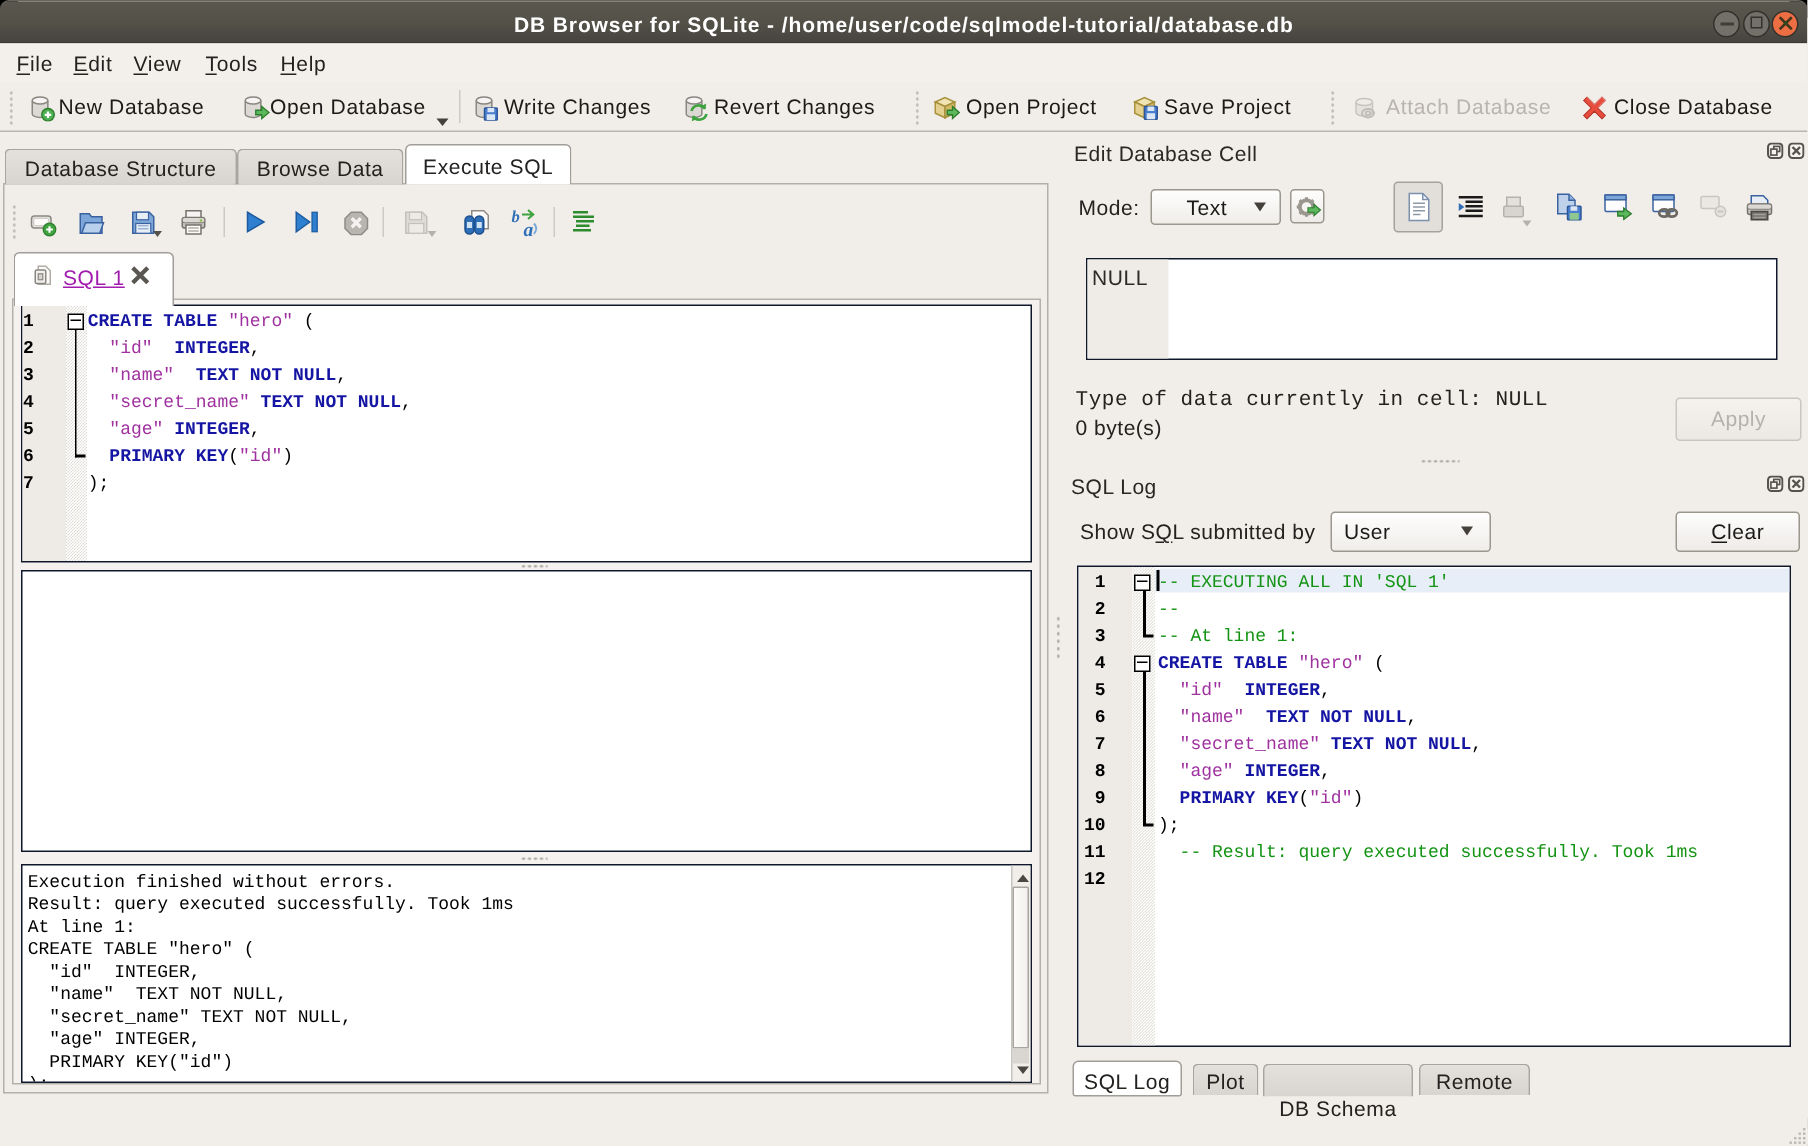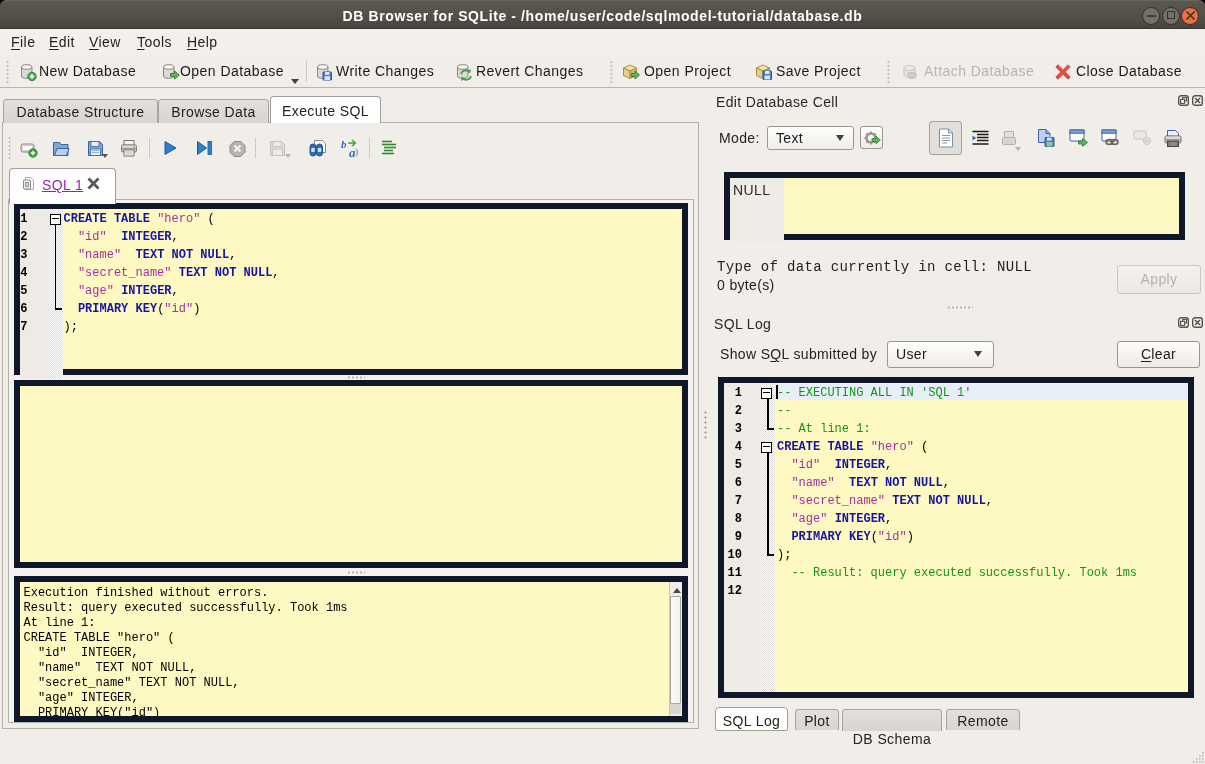--- a/index.html
+++ b/index.html
@@ -19,21 +19,21 @@
 .menuitem { position:absolute; top:5px; font-size:14px; letter-spacing:0.45px; color:#242220; }
 .mn { text-decoration:underline; text-underline-offset:2px; }
 #toolbar { position:absolute; left:0; top:55px; width:1205px; height:33px; background:#f1ede8; border-bottom:1px solid #b9b5b0; }
 .tbtext { position:absolute; top:8px; font-size:14px; letter-spacing:0.45px; color:#1c1a18; white-space:nowrap; }
 .tbgray { color:#b8b4b0; }
 .tbsep { position:absolute; top:5px; height:22px; width:1px; background:#cdc9c4; }
 .tab { position:absolute; font-size:14px; letter-spacing:0.4px; color:#242220; text-align:center; }
 .tab-inactive { background:linear-gradient(#e4e0db,#d8d4cf); border:1px solid #a8a49f; border-bottom:none; border-radius:4px 4px 0 0; }
 .tab-active { background:#fff; border:1px solid #a19d98; border-bottom:none; border-radius:4px 4px 0 0; }
 .frame { position:absolute; border:1px solid #b3afa9; }
-.box { position:absolute; border:6px solid #0f172a; background:#fef9c3; }
+.box { position:absolute; border:1px solid #0f172a; background:#ffffff; }
 .gutter { position:absolute; background:#eeeae5; }
 .foldcol { position:absolute; background-color:#fff;
   background-image:linear-gradient(45deg,#dedad5 25%,transparent 25%,transparent 75%,#dedad5 75%),linear-gradient(45deg,#dedad5 25%,transparent 25%,transparent 75%,#dedad5 75%);
   background-size:2px 2px; background-position:0 0,1px 1px; }
 .lnum { position:absolute; font-family:"Liberation Mono", monospace; font-size:12px; font-weight:bold; color:#000; text-align:right; white-space:pre; line-height:18px; }
 .foldbox { position:absolute; width:11px; height:11px; background:#fff; border:1.5px solid #000; z-index:5; }
 .foldbox:after { content:""; position:absolute; left:1px; right:1px; top:3px; height:1.5px; background:#000; }
 .fline { position:absolute; width:1.5px; background:#000; z-index:4; }
 .ffoot { position:absolute; height:1.5px; background:#000; z-index:4; }
 .docktitle { position:absolute; font-size:14px; letter-spacing:0.35px; color:#2a2824; }
@@ -280,21 +280,21 @@
   <svg style="position:absolute; left:466px; top:5px;" width="11" height="11" viewBox="0 0 11 11">
       <rect x="0.7" y="0.7" width="9.6" height="9.6" rx="2.4" fill="#f6f3ef" stroke="#56534d" stroke-width="1.4"></rect>
       <rect x="4.5" y="2.6" width="4" height="3.4" fill="none" stroke="#56534d" stroke-width="1.1"></rect>
       <rect x="2.6" y="4.4" width="4" height="4" fill="#f6f3ef" stroke="#56534d" stroke-width="1.1"></rect>
     </svg>
   <svg style="position:absolute; left:480px; top:5px;" width="11" height="11" viewBox="0 0 11 11">
       <rect x="0.7" y="0.7" width="9.6" height="9.6" rx="2.4" fill="#f6f3ef" stroke="#56534d" stroke-width="1.4"></rect>
       <path d="M3 3 L8 8 M8 3 L3 8" stroke="#56534d" stroke-width="1.6"></path>
     </svg>
   <div class="label" style="left:7px; top:31px; height:34px; line-height:34px;">Mode:</div>
-  <div class="combo" style="left:55px; top:36px; width:87px; height:24px; line-height:22px; padding-left:8px;">Text</div>
+  <div class="combo" style="left:55px; top:36px; width:87px; height:24px; line-height:22px; padding-left:23px;">Text</div>
   <div class="carrow" style="left:124px; top:45px;"></div>
   <div class="btn" style="left:148px; top:36px; width:23px; height:23px;"></div>
   <svg style="position:absolute; left:151px; top:39px;" width="18" height="18" viewBox="0 0 18 18">
     <circle cx="8" cy="9" r="4.5" fill="none" stroke="#9a978f" stroke-width="2.6"></circle>
     <g stroke="#9a978f" stroke-width="2">
         <path d="M8 2.5 v3 M8 12.5 v3 M1.5 9 h3 M11.5 9 h3 M3.4 4.4 l2.1 2.1 M10.5 11.5 l2.1 2.1 M12.6 4.4 l-2.1 2.1 M5.5 11.5 l-2.1 2.1"></path>
       </g>
     <path d="M9 9.5 h4 v-2.3 l4.3 3.8 l-4.3 3.8 v-2.3 h-4 z" fill="#5cb85c" stroke="#2c7d2c" stroke-width="0.8"></path>
   </svg>
   <div style="position:absolute; left:217px; top:31px; width:33px; height:34px; background:#e2deda; border:1px solid #a5a19b; border-radius:3px;"></div>

